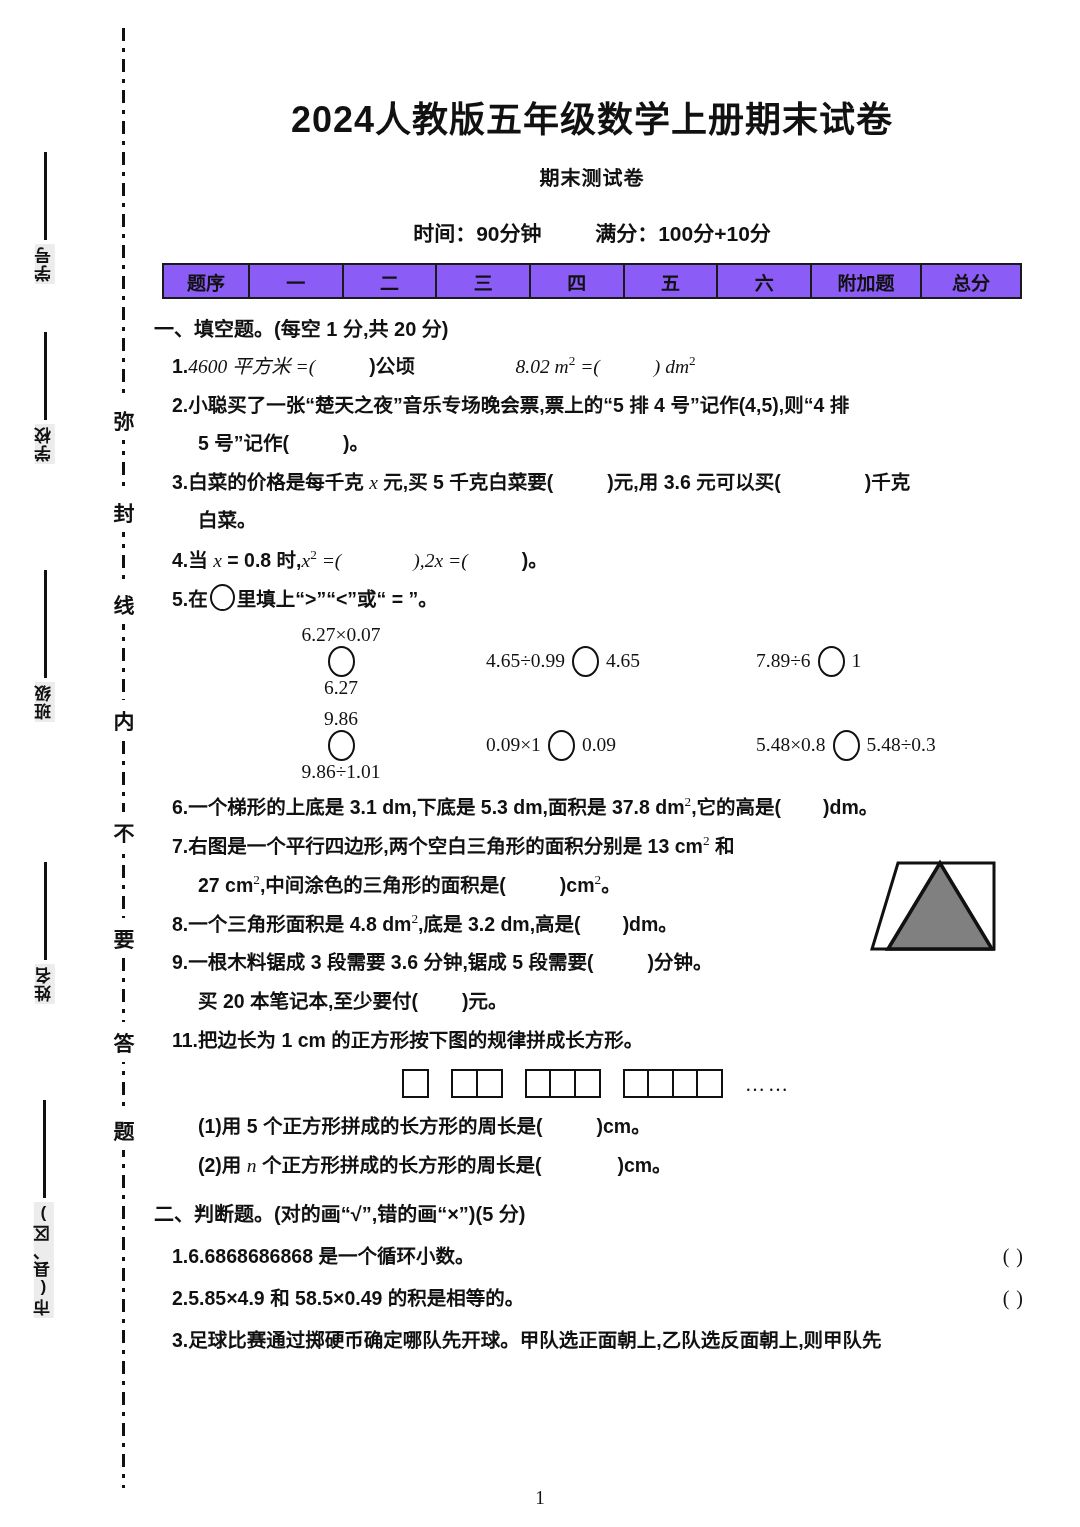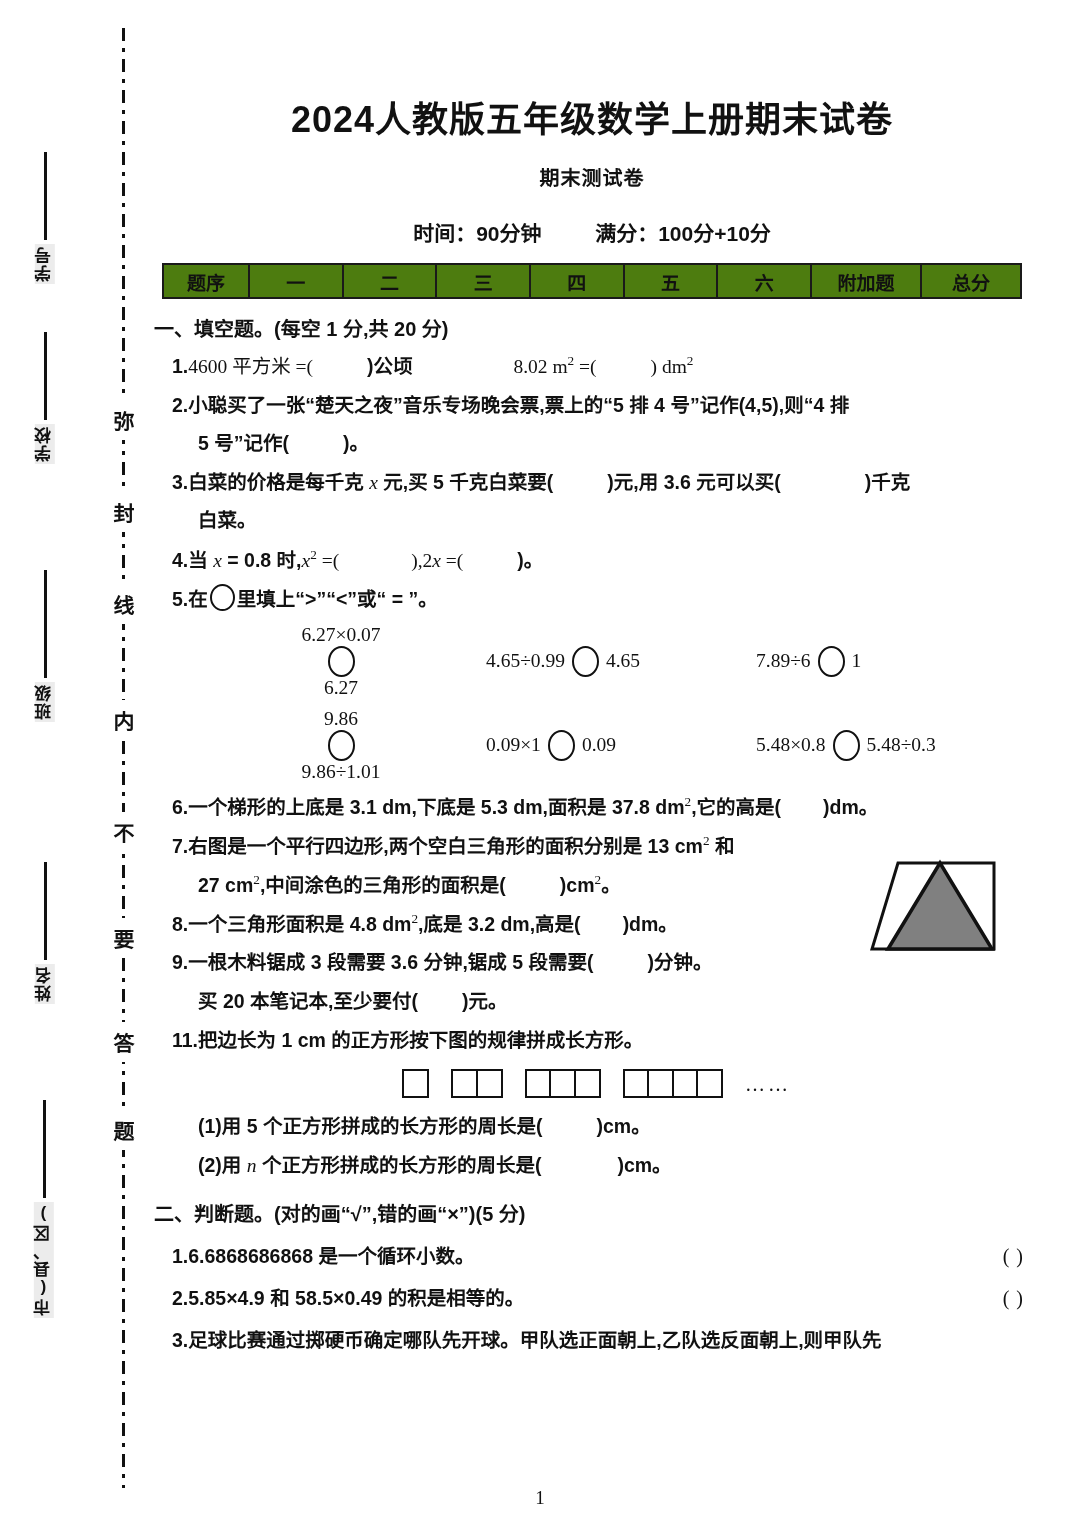--- a/index.html
+++ b/index.html
@@ -129,21 +129,21 @@
   }
   #score-table td {
     border: 2px solid #1a1a1a;
     height: 30px;
     text-align: center;
     vertical-align: middle;
     font-family: "Liberation Sans", "DejaVu Sans", sans-serif;
     font-weight: bold;
     font-size: 19px;
   }
-  #score-table tr.header-row td { background: #4d7c0f; }
+  #score-table tr.header-row td { background: #8b5cf6; }
   #score-table td.rowhead { background: #e6e6e6; width: 82px; }
   #score-table tr.value-row td { background: #ffffff; height: 32px; }
   #score-table td.col-extra { width: 106px; }
   #score-table td.col-total { width: 96px; }
 
   
   .section-head {
     font-family: "Liberation Sans", "DejaVu Sans", sans-serif;
     font-weight: bold;
     font-size: 20px;
@@ -156,21 +156,21 @@
     font-family: "Liberation Serif", "DejaVu Serif", serif;
   }
   .q b, .qnum {
     font-family: "Liberation Sans", "DejaVu Sans", sans-serif;
     font-weight: bold;
   }
   .cn {
     font-family: "Liberation Sans", "DejaVu Sans", sans-serif;
     font-weight: bold;
   }
-  .num { font-family: "Liberation Serif", "DejaVu Serif", serif; }
+  .num { font-family: "Liberation Serif", "DejaVu Serif", serif; font-style: italic; }
   .ital { font-style: italic; }
   .indent { margin-left: 46px; }
   .blank { display: inline-block; min-width: 54px; }
   sup { font-size: 0.68em; }
 
   
   .cmp-row {
     margin: 9px 0 0 44px;
     display: flex;
     font-size: 19.5px;

